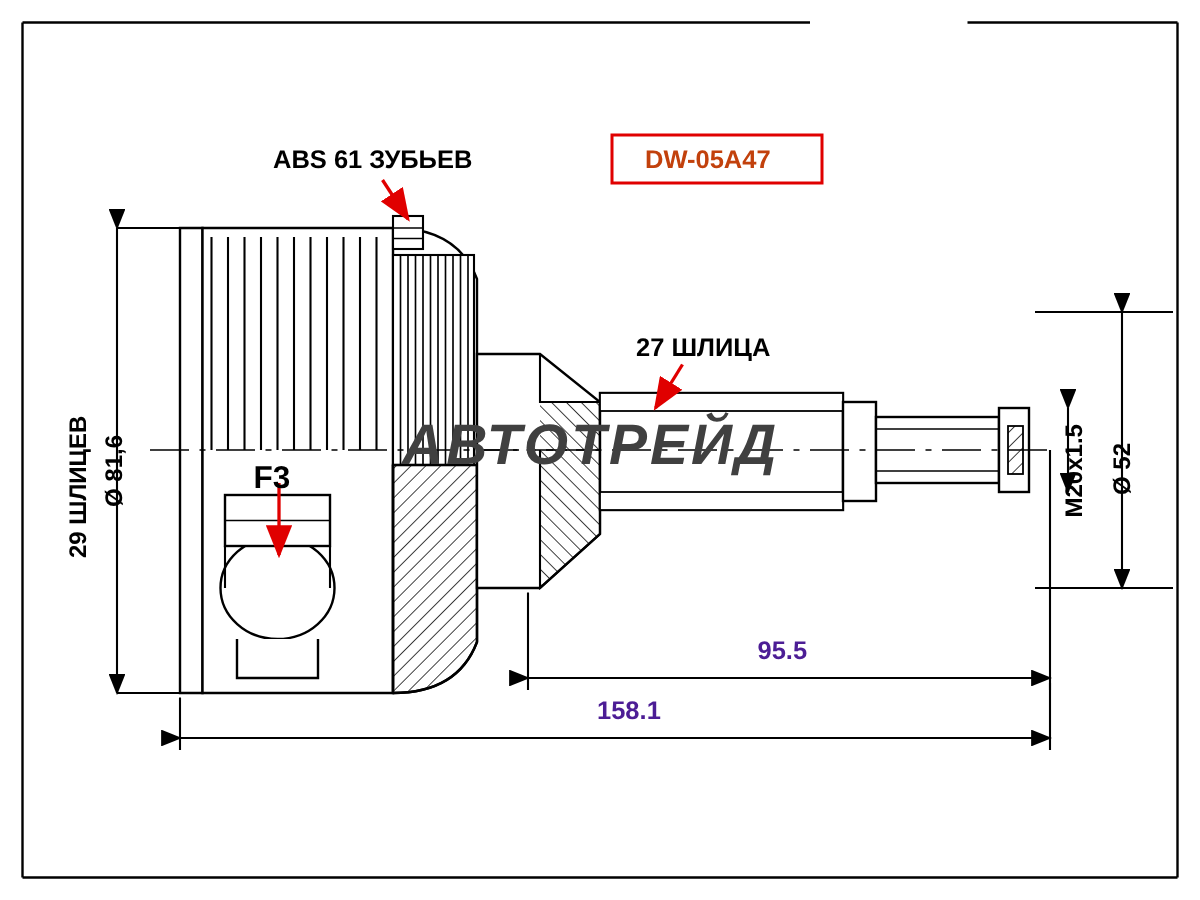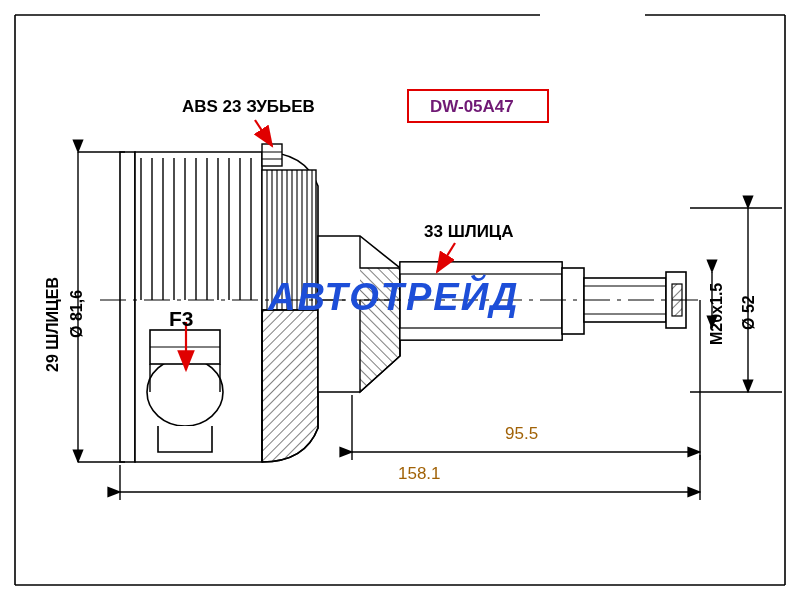--- a/index.html
+++ b/index.html
@@ -5,26 +5,26 @@
   html,body{margin:0;padding:0;}
   body{
     width:800px;height:600px;
     background:#ffffff;
     font-family:"Liberation Sans", sans-serif;
     overflow:hidden;
   }
   #stage{position:relative;width:800px;height:600px;}
   #stage svg{position:absolute;left:0;top:0;}
   .lbl{position:absolute;font-weight:bold;color:#000;white-space:nowrap;}
-  .lbl-red{color:#701a75;}
-  .dim{position:absolute;font-weight:normal;color:#a16207;white-space:nowrap;}
+  .lbl-red{color:#c2410c;}
+  .dim{position:absolute;font-weight:bold;color:#4c1d95;white-space:nowrap;}
   .vert{transform-origin:left top;}
   .wm{
     position:absolute;
-    color:#1d4ed8;
+    color:#404040;
     font-size:38px;
     font-weight:bold;
     font-style:italic;
     letter-spacing:2px;
     white-space:nowrap;
     user-select:none;
   }
 </style>
 </head>
 <body>
@@ -148,23 +148,23 @@
       <line x1="255" y1="120" x2="272" y2="146" marker-end="url(#ahr)"></line>
       <line x1="455" y1="243" x2="437" y2="272" marker-end="url(#ahr)"></line>
       <line x1="186" y1="322" x2="186" y2="370" marker-end="url(#ahr)"></line>
     </g>
 
     <rect x="408" y="90" width="140" height="32" fill="none" stroke="#e00000" stroke-width="2"></rect>
   </svg>
 
   <div class="wm" style="left:268px;top:276px;">АВТОТРЕЙД</div>
 
-  <div class="lbl" style="left:182px;top:97px;font-size:17px;">ABS 23 ЗУБЬЕВ</div>
+  <div class="lbl" style="left:182px;top:97px;font-size:17px;">ABS 61 ЗУБЬЕВ</div>
   <div class="lbl lbl-red" style="left:430px;top:97px;font-size:17px;">DW-05A47</div>
-  <div class="lbl" style="left:424px;top:222px;font-size:17px;">33 ШЛИЦА</div>
+  <div class="lbl" style="left:424px;top:222px;font-size:17px;">27 ШЛИЦА</div>
   <div class="lbl" style="left:169px;top:307px;font-size:21px;">F3</div>
 
   <div class="lbl vert" style="left:44px;top:372px;font-size:16px;transform:rotate(-90deg);">29 ШЛИЦЕВ</div>
   <div class="lbl vert" style="left:68px;top:338px;font-size:16px;transform:rotate(-90deg);">Ø 81,6</div>
 
   <div class="lbl vert" style="left:708px;top:345px;font-size:16px;transform:rotate(-90deg);">M20x1.5</div>
   <div class="lbl vert" style="left:740px;top:330px;font-size:16px;transform:rotate(-90deg);">Ø 52</div>
 
   <div class="dim" style="left:505px;top:424px;font-size:17px;">95.5</div>
   <div class="dim" style="left:385px;top:464px;font-size:17px;margin-left:13px;">158.1</div>

